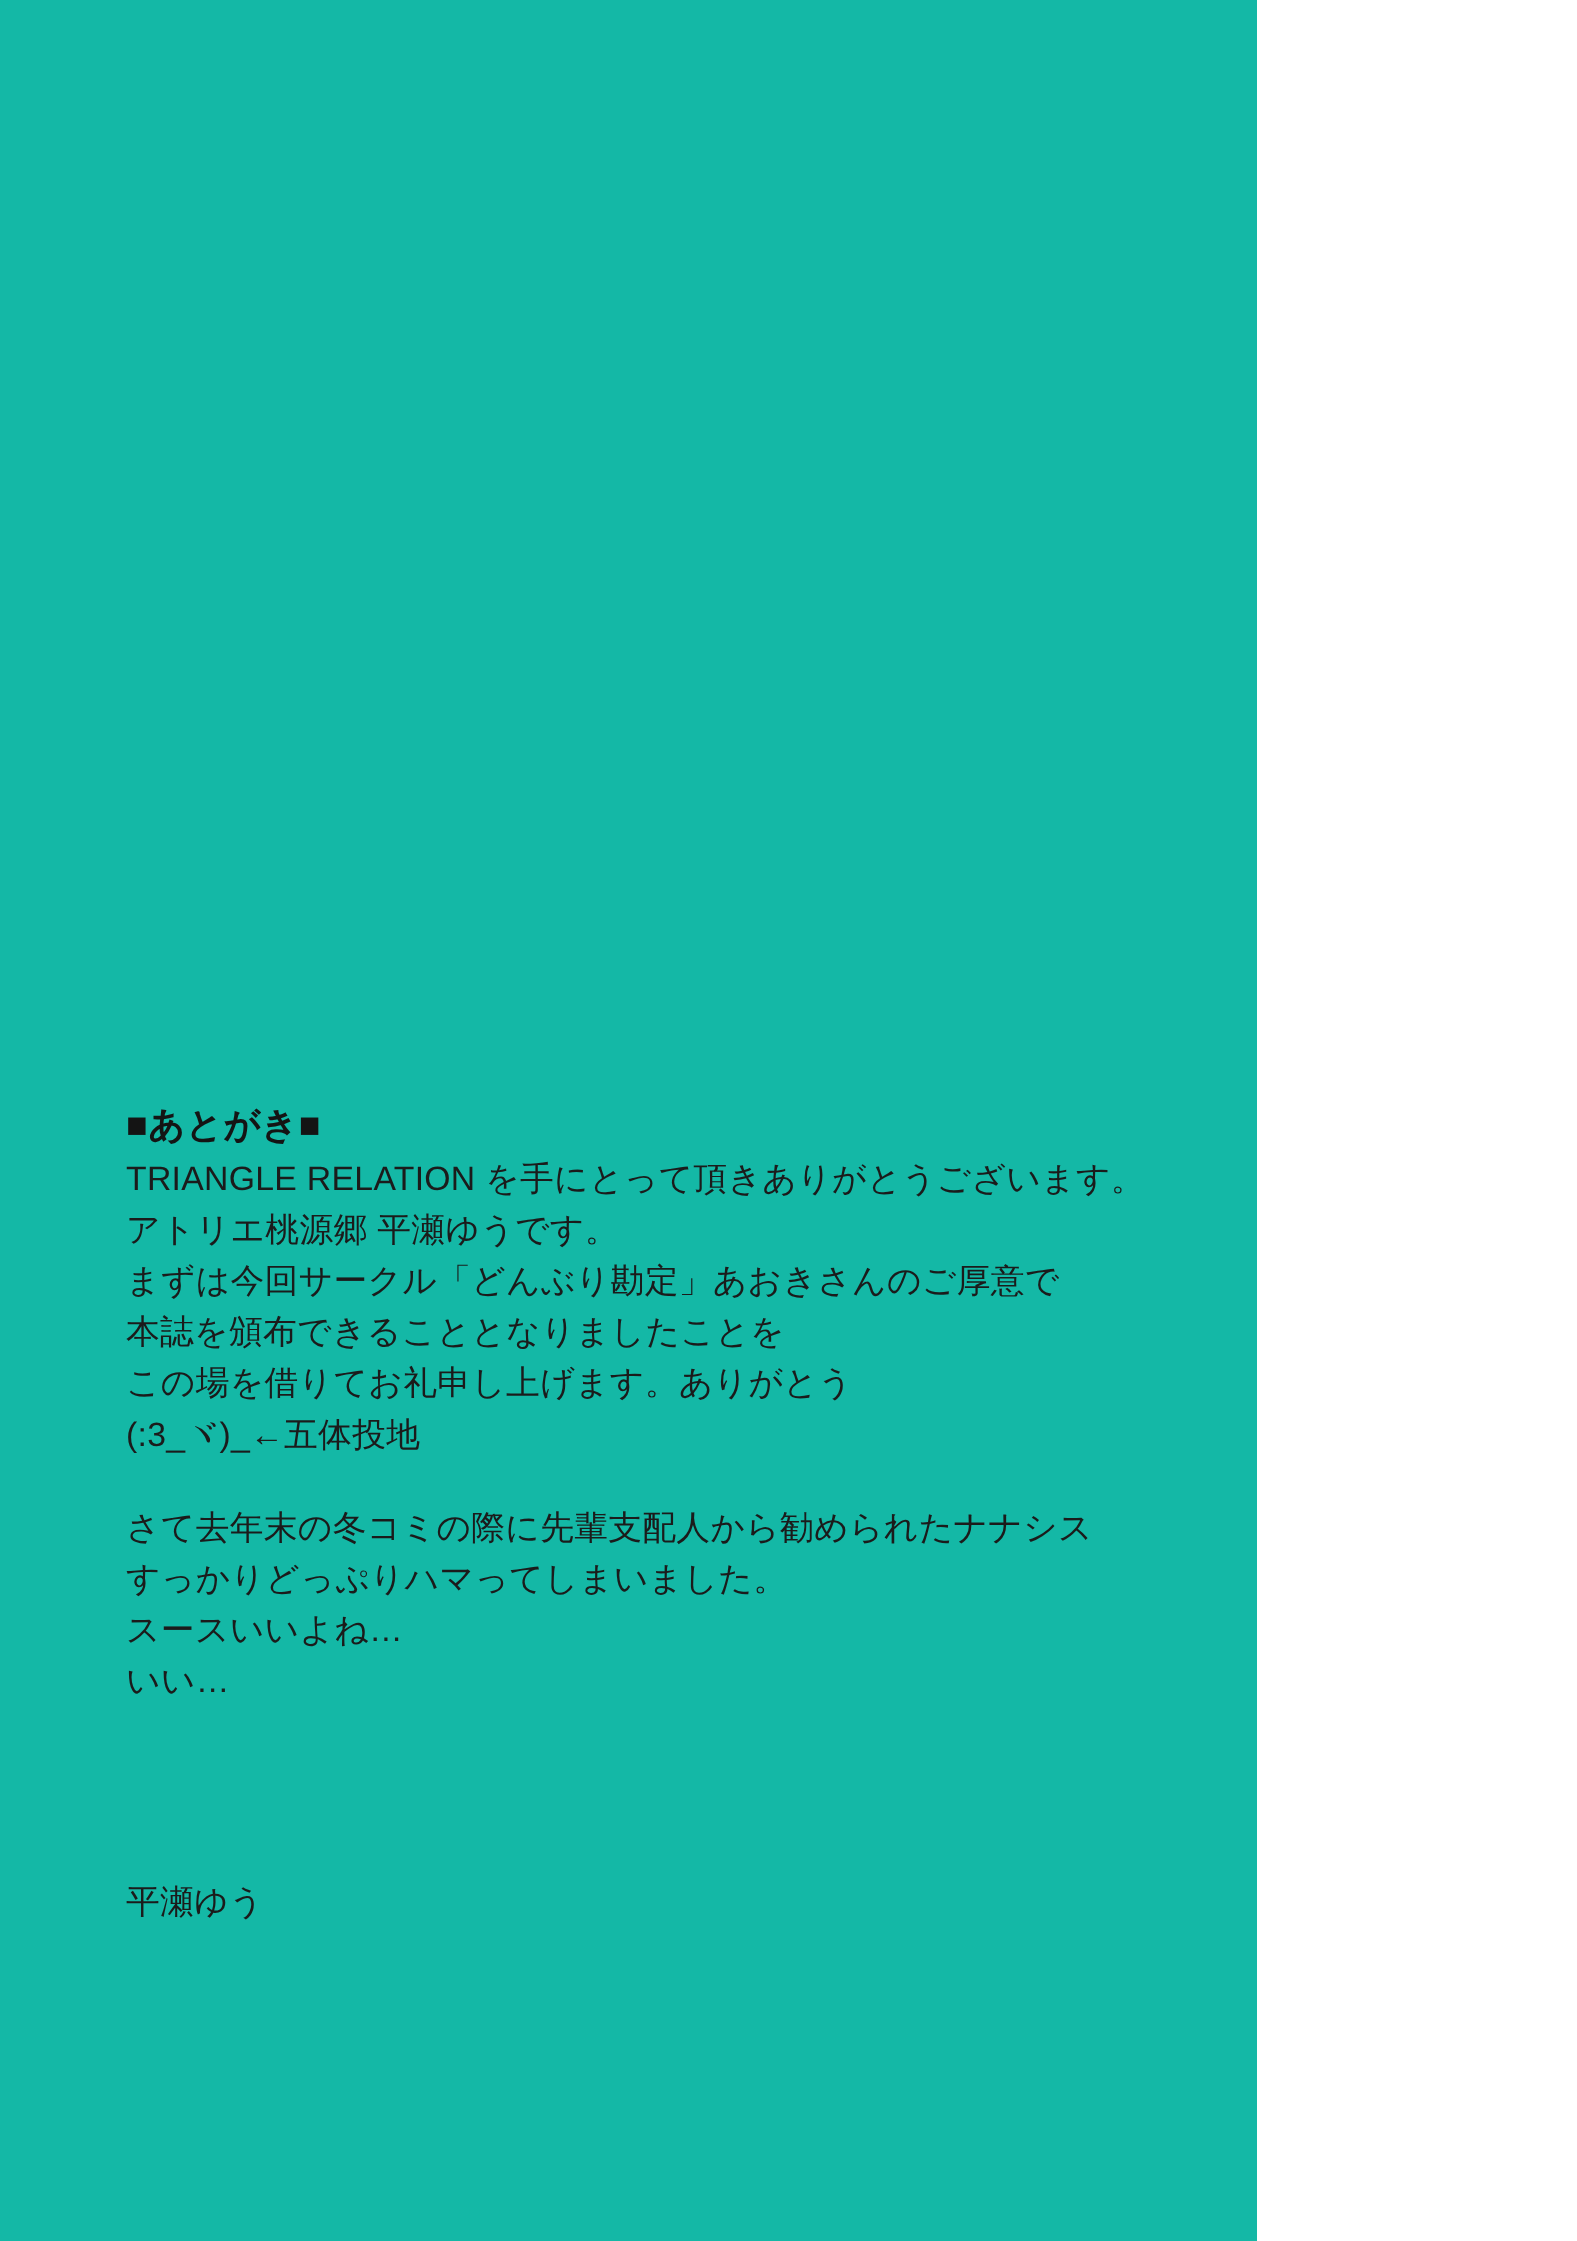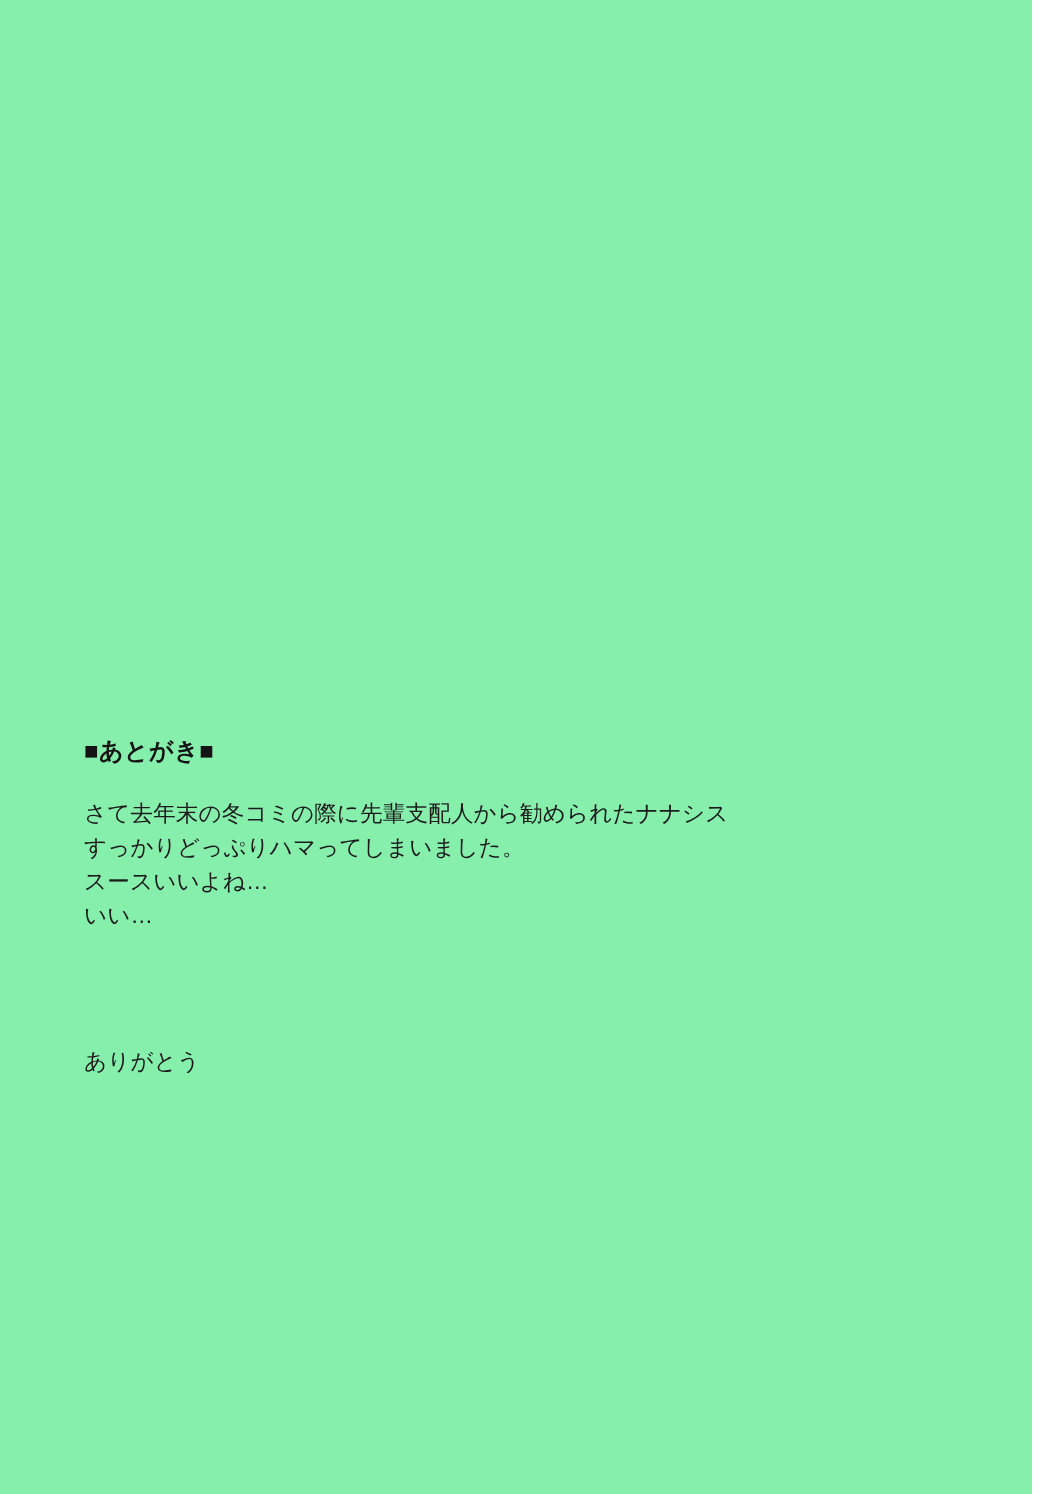--- a/index.html
+++ b/index.html
@@ -2,23 +2,23 @@
 <html><head>
 <meta charset="utf-8">
 <style>
   html, body {
     margin: 0;
     padding: 0;
     background: #ffffff;
   }
   .page {
     position: relative;
-    width: 1032px;
+    width: 838px;
     height: 1494px;
-    background: #86efac;
+    background: #14b8a6;
     overflow: hidden;
     font-family: "Liberation Sans", sans-serif;
     color: #1b1b1b;
   }
   .afterword {
     position: absolute;
     left: 84px;
     top: 735px;
     width: 900px;
   }
@@ -48,24 +48,30 @@
     margin: 0;
     color: #1b1b1b;
   }
 </style>
 </head>
 <body>
 
 <div class="page">
   <div class="afterword">
     <p class="heading">■あとがき■</p>
+    <p class="block">TRIANGLE RELATION を手にとって頂きありがとうございます。
+アトリエ桃源郷 平瀬ゆうです。
+まずは今回サークル「どんぶり勘定」あおきさんのご厚意で
+本誌を頒布できることとなりましたことを
+この場を借りてお礼申し上げます。ありがとう
+(:3_ヾ)_←五体投地</p>
     <div class="gap"></div>
     <p class="block">さて去年末の冬コミの際に先輩支配人から勧められたナナシス
 すっかりどっぷりハマってしまいました。
 スースいいよね…
 いい…</p>
     <div class="gap"></div>
     <div class="gap"></div>
     <div class="gap"></div>
     <div class="gap"></div>
-    <p class="sig">ありがとう</p>
+    <p class="sig">平瀬ゆう</p>
   </div>
 </div>
 
 </body></html>

